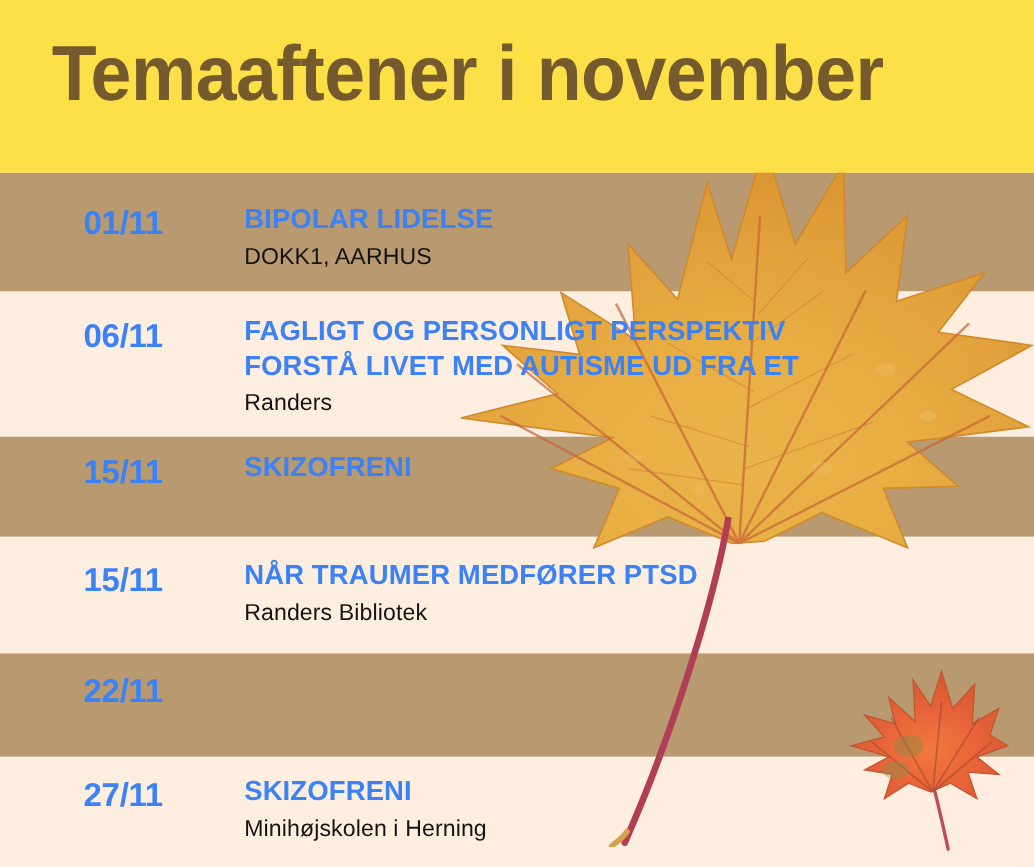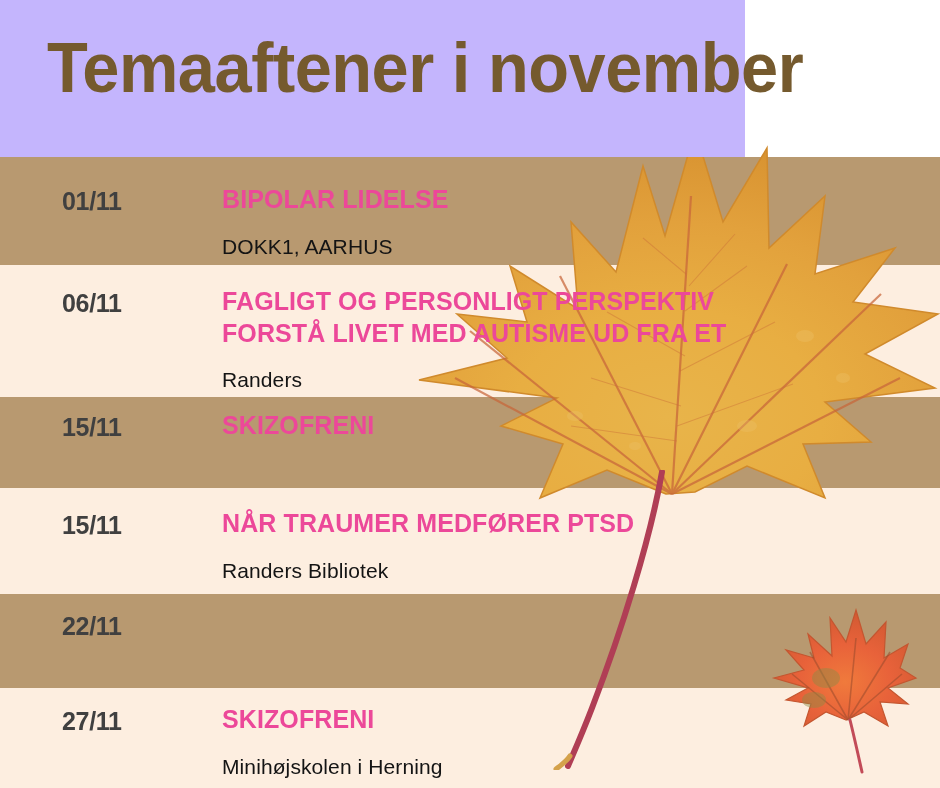--- a/index.html
+++ b/index.html
@@ -22,23 +22,23 @@
     width: 940px;
     height: 788px;
     background: #ffffff;
     overflow: hidden;
   }
 
   
   .header {
     position: absolute;
     left: 0; top: 0;
-    width: 745px;
+    width: 940px;
     height: 157px;
-    background: #c4b5fd;
+    background: #fde047;
     z-index: 5;
   }
 
   .poster-title {
     position: absolute;
     left: 47px;
     top: 29px;
     font-family: "Liberation Sans", sans-serif;
     font-size: 71px;
     font-weight: 700;
@@ -113,50 +113,50 @@
 
   .row {
     position: absolute;
     left: 0;
     width: 940px;
     display: block;
   }
 
   .row-date {
     position: absolute;
-    left: 62px;
-    font-size: 25px;
+    left: 76px;
+    font-size: 30px;
     font-weight: 700;
-    color: #404040;
+    color: #3b82f6;
     letter-spacing: -0.3px;
     white-space: nowrap;
   }
 
   .row-body {
     position: absolute;
     left: 222px;
     right: 10px;
   }
 
   .row-title {
     font-size: 25px;
     font-weight: 700;
-    color: #ec4899;
+    color: #3b82f6;
     letter-spacing: 0.1px;
     line-height: 1.26;
     white-space: nowrap;
   }
 
   .row-venue {
     font-size: 21px;
     font-weight: 400;
     color: #141414;
     letter-spacing: 0.1px;
     line-height: 1.3;
-    margin-top: 17px;
+    margin-top: 4px;
     white-space: nowrap;
   }
 </style>
 </head>
 <body>
 
 <div id="poster">
 
   <div class="bands">
     <div class="band tan" style="top:157px;height:108px;"></div>

